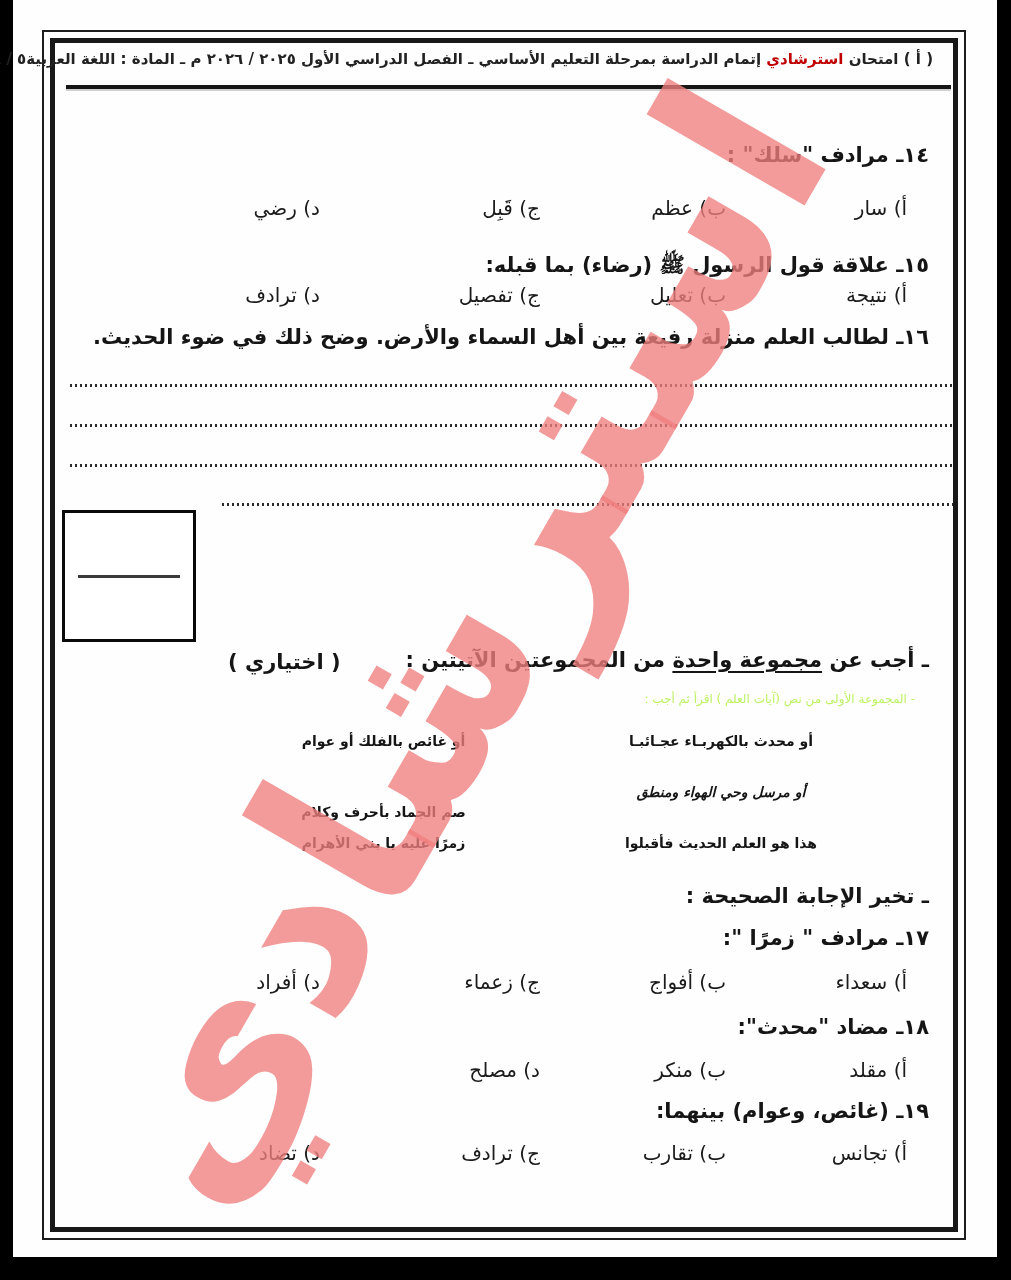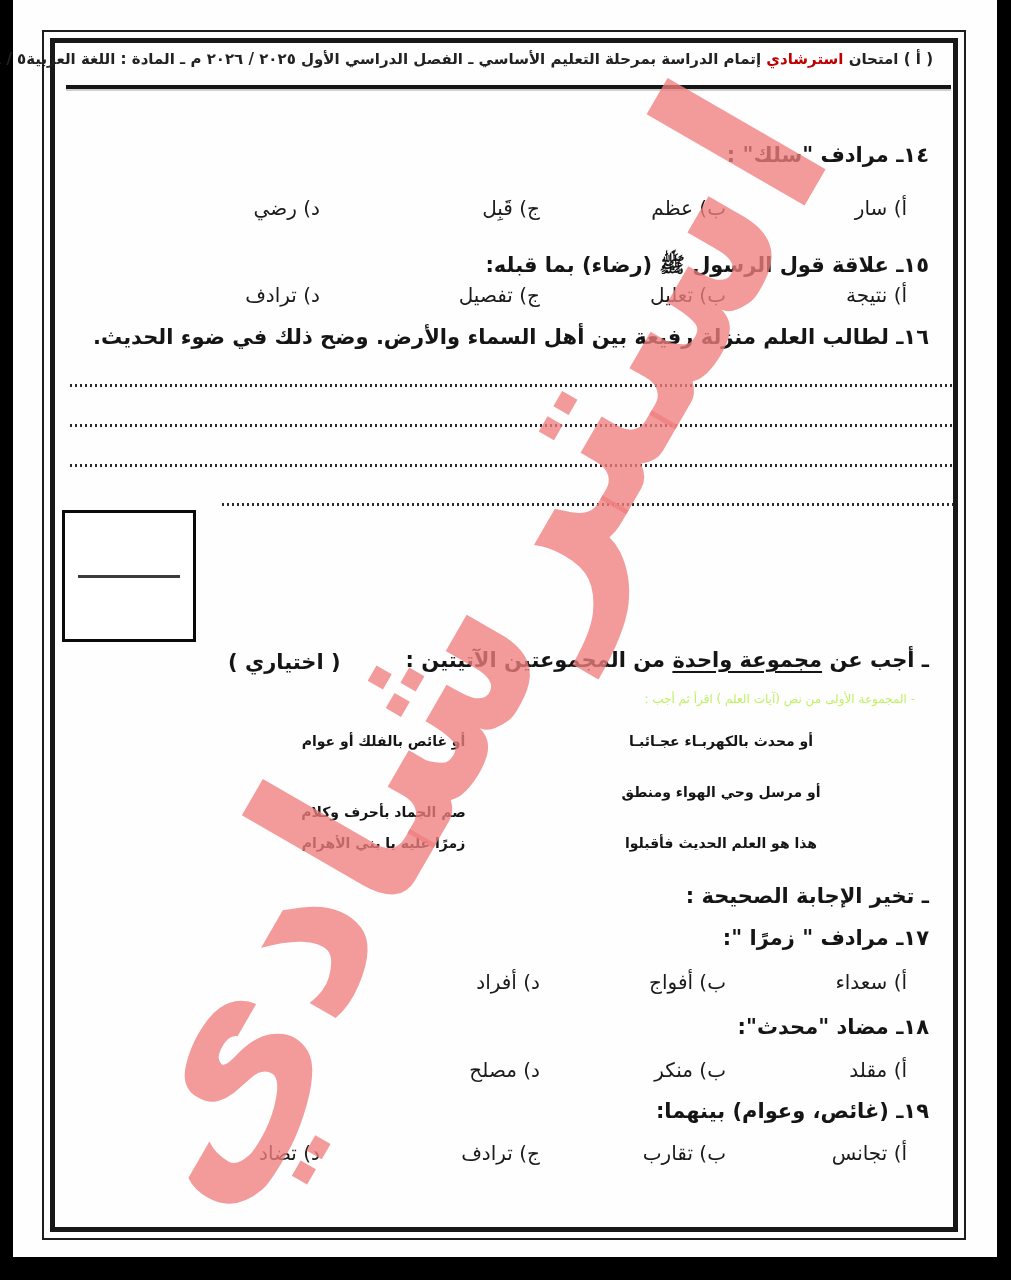--- a/index.html
+++ b/index.html
@@ -83,31 +83,32 @@
     <div class="dash"></div>
   </div>
 
   <div class="abs q-title" style="top:648px;right:82px;"><span>ـ أجب عن </span><span class="u">مجموعة واحدة</span><span> من المجموعتين الآتيتين :</span></div>
   <div class="abs q-title" style="top:650px;left:228px;right:auto;">(  اختياري )</div>
 
   <div class="abs sub-line" style="top:692px;right:96px;">- المجموعة الأولى من نص (آيات العلم ) اقرأ ثم أجب :</div>
 
   <div class="abs poem-line" style="top:733px;right:130px;width:320px;">أو محدث بالكهربـاء عجـائبـا</div>
   <div class="abs poem-line" style="top:733px;left:226px;width:315px;right:auto;">أو غائص بالفلك أو عوام</div>
-  <div class="abs poem-line" style="top:784px;right:130px;width:320px;">أو مرسل وحي الهواء ومنطق</div>
+  <div class="abs poem-line" style="top:784px;right:130px;width:320px;font-style:italic;">أو مرسل وحي الهواء ومنطق</div>
   <div class="abs poem-line" style="top:784px;left:226px;width:315px;right:auto;margin-top:20px;">صم الجماد بأحرف وكلام</div>
   <div class="abs poem-line" style="top:835px;right:130px;width:320px;">هذا هو العلم الحديث فأقبلوا</div>
   <div class="abs q-title" style="top:884px;right:82px;">ـ تخير الإجابة الصحيحة :</div>
 
   <div class="abs poem-line" style="top:835px;left:226px;width:315px;right:auto;">زمرًا عليه يا بني الأهرام</div>
 
   <div class="abs q-title" style="top:926px;right:82px;">١٧ـ مرادف " زمرًا ":</div>
   <div class="abs opts" style="top:970px;">
     <span>أ) سعداء</span>
     <span>ب) أفواج</span>
+    <span>ج) زعماء</span>
     <span>د) أفراد</span>
   </div>
 
   <div class="abs q-title" style="top:1015px;right:82px;">١٨ـ مضاد "محدث":</div>
   <div class="abs opts" style="top:1058px;">
     <span>أ) مقلد</span>
     <span>ب) منكر</span>
     <span>د) مصلح</span>
   </div>
 

